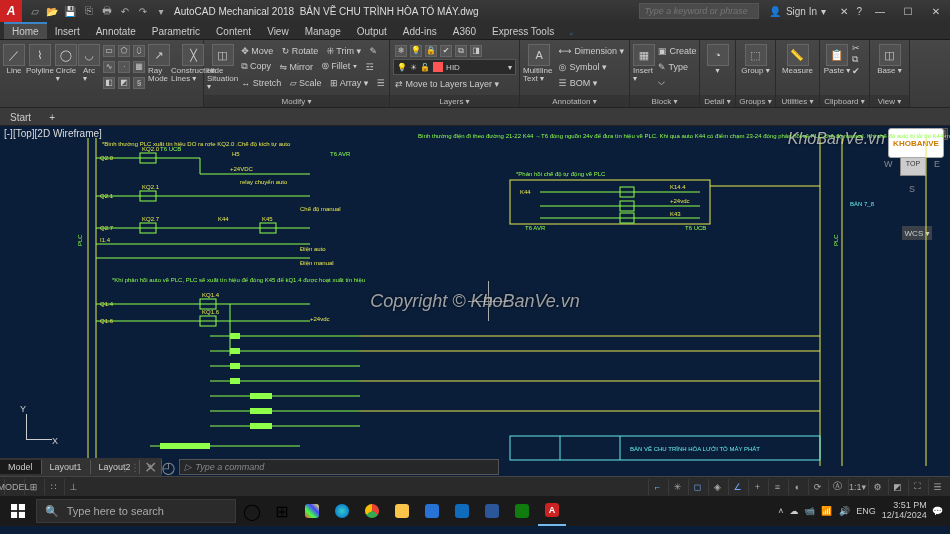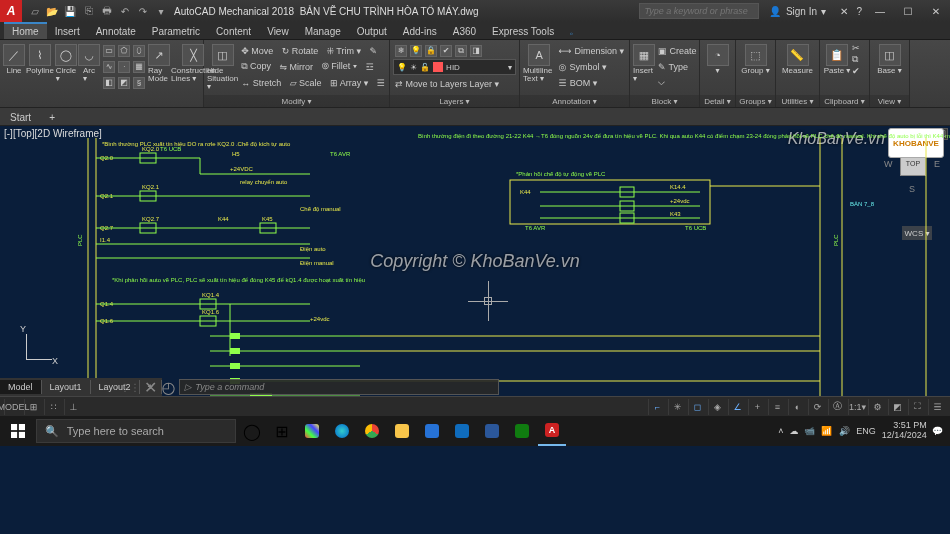--- a/index.html
+++ b/index.html
@@ -38,21 +38,21 @@
 .combo { height:16px; background:#2a2a2a; border:1px solid #555; display:flex; align-items:center; padding:0 3px; font-size:8px; gap:3px;}
 .colorbox{width:10px;height:10px;display:inline-block;}
 
 
 .doctabs { height: 18px; background: #3a3a3a; display: flex; align-items: flex-end; font-size: 10px; color:#ccc; border-bottom:1px solid #222;}
 .doctabs .dtab { padding: 2px 10px; background:#2a2a2a; border:1px solid #555; border-bottom:none; margin-right:2px; display:flex; align-items:center; gap:4px;}
 .doctabs .dtab.plain{ background:transparent; border:none;}
 .doctabs .plus{ padding:2px 6px;}
 
 
-.canvas-wrap { position: relative; height: 270px; background: #0a1e3a; overflow:hidden;}
+.canvas-wrap { position: relative; height: 350px; background: #0a1e3a; overflow:hidden;}
 .vp-label { position:absolute; top:2px; left:4px; color:#ddd; font-size:10px;}
 .viewcube { position:absolute; top:8px; right:14px; width:48px; height:60px; }
 .viewcube .n{position:absolute;top:0;left:50%;transform:translateX(-50%);color:#888;font-size:9px;}
 .viewcube .s{position:absolute;bottom:0;left:50%;transform:translateX(-50%);color:#888;font-size:9px;}
 .viewcube .w{position:absolute;top:50%;left:-4px;transform:translateY(-50%);color:#888;font-size:9px;}
 .viewcube .e{position:absolute;top:50%;right:-4px;transform:translateY(-50%);color:#888;font-size:9px;}
 .viewcube .cube{position:absolute;top:16px;left:12px;width:26px;height:26px;background:#ccc;border:1px solid #888;display:flex;align-items:center;justify-content:center;font-size:7px;color:#333;}
 .wcs{position:absolute;top:72px;right:18px;width:30px;height:14px;background:rgba(80,80,80,.7);color:#ccc;font-size:8px;display:flex;align-items:center;justify-content:center;gap:2px;margin-top:28px;}
 .minmax{position:absolute;top:2px;right:2px;display:flex;gap:2px;}
 .minmax span{width:12px;height:12px;background:#333;color:#aaa;font-size:9px;display:flex;align-items:center;justify-content:center;border:1px solid #555;}

